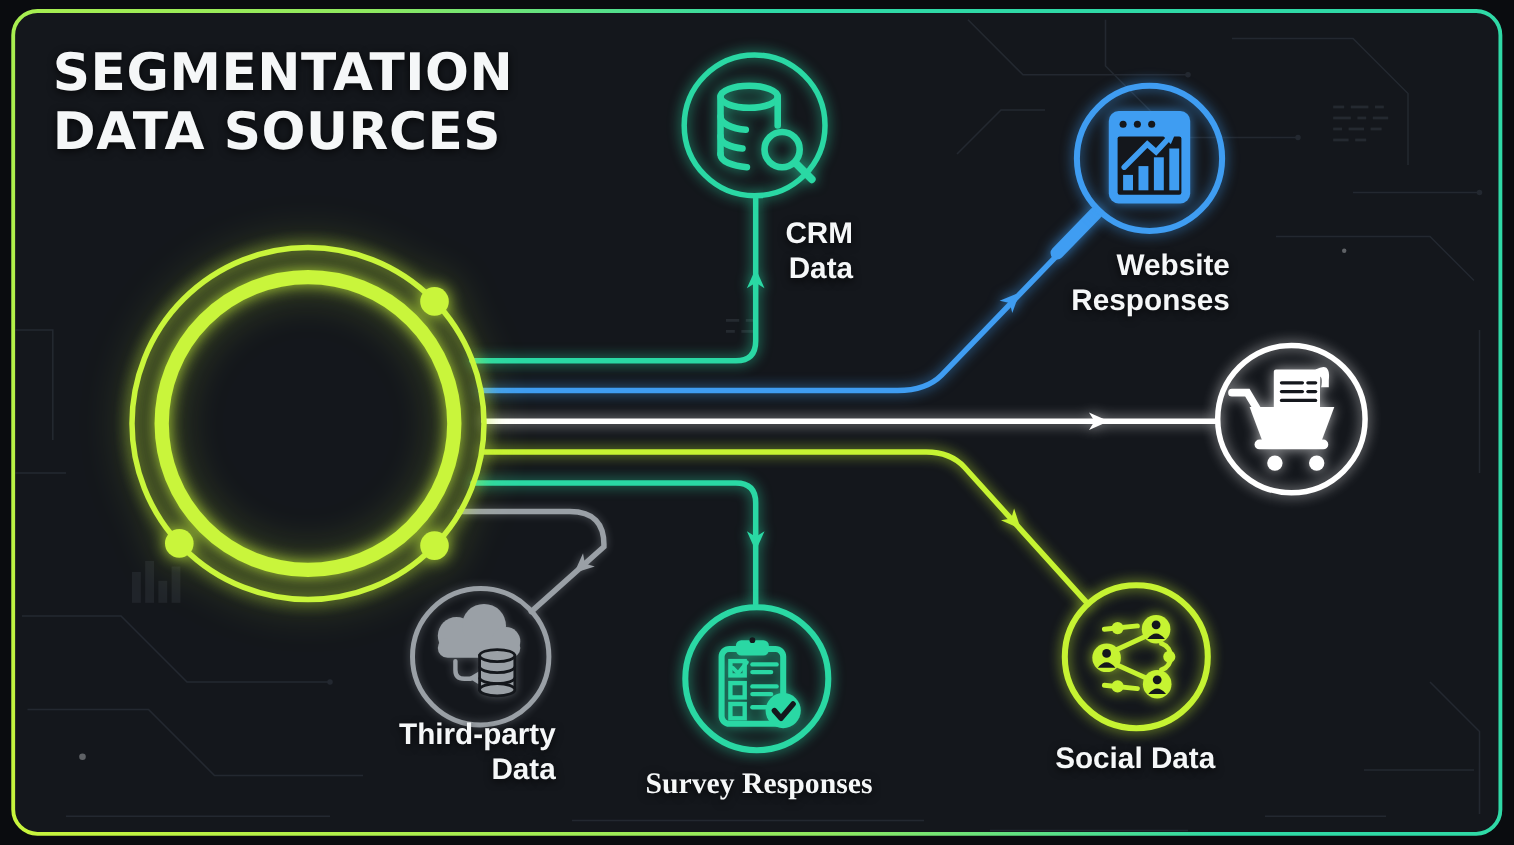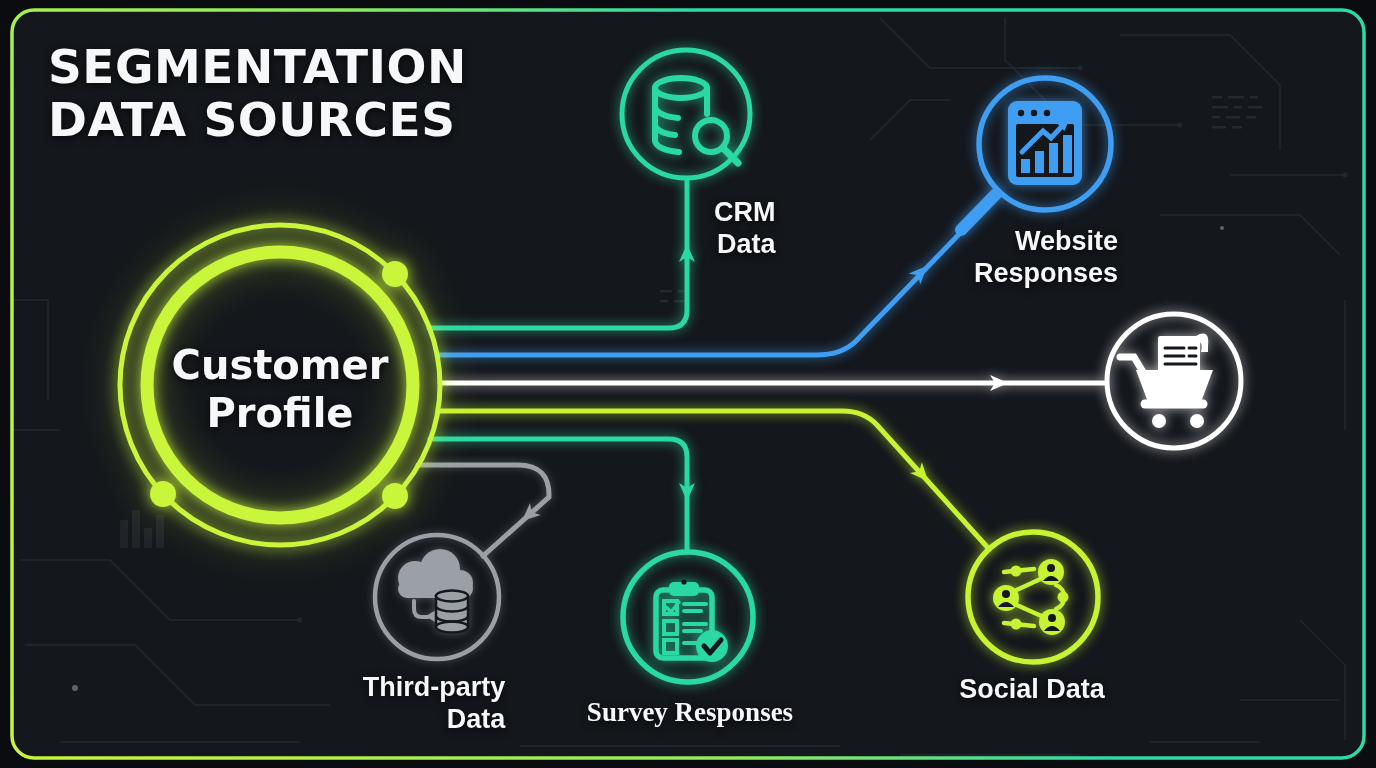--- a/index.html
+++ b/index.html
@@ -275,42 +275,38 @@
   </g>
 
   <rect x="12" y="10" width="1352" height="748" rx="22" fill="none" stroke="url(#borderGrad)" stroke-width="3.5"></rect>
 </svg>
 
 <div class="label title">
   <span class="l">SEGMENTATION</span>
   <span class="l">DATA SOURCES</span>
 </div>
 
-<div class="label center-label">
-  <span class="l">Customer</span>
-  <span class="l">Profile</span>
-</div>
 
 <div class="label node-label left-align" style="left:714px;top:197px;">
   <span class="l">CRM</span>
   <span class="l">Data</span>
 </div>
 
 <div class="label node-label" style="left:1046px;top:226px;">
   <span class="l">Website</span>
   <span class="l">Responses</span>
 </div>
 
 
 <div class="label node-label" style="left:1032px;top:674px;">
   <span class="l">Social Data</span>
 </div>
 
 <div class="label node-label" style="left:690px;top:697px;font-family:Liberation Serif, serif;">
   <span class="l">Survey Responses</span>
 </div>
 
-<div class="label node-label" style="left:434px;top:672px;">
+<div class="label node-label" style="left:434px;top:652px;">
   <span class="l">Third-party</span>
   <span class="l">Data</span>
 </div>
 
 </div>
 
 </body></html>

